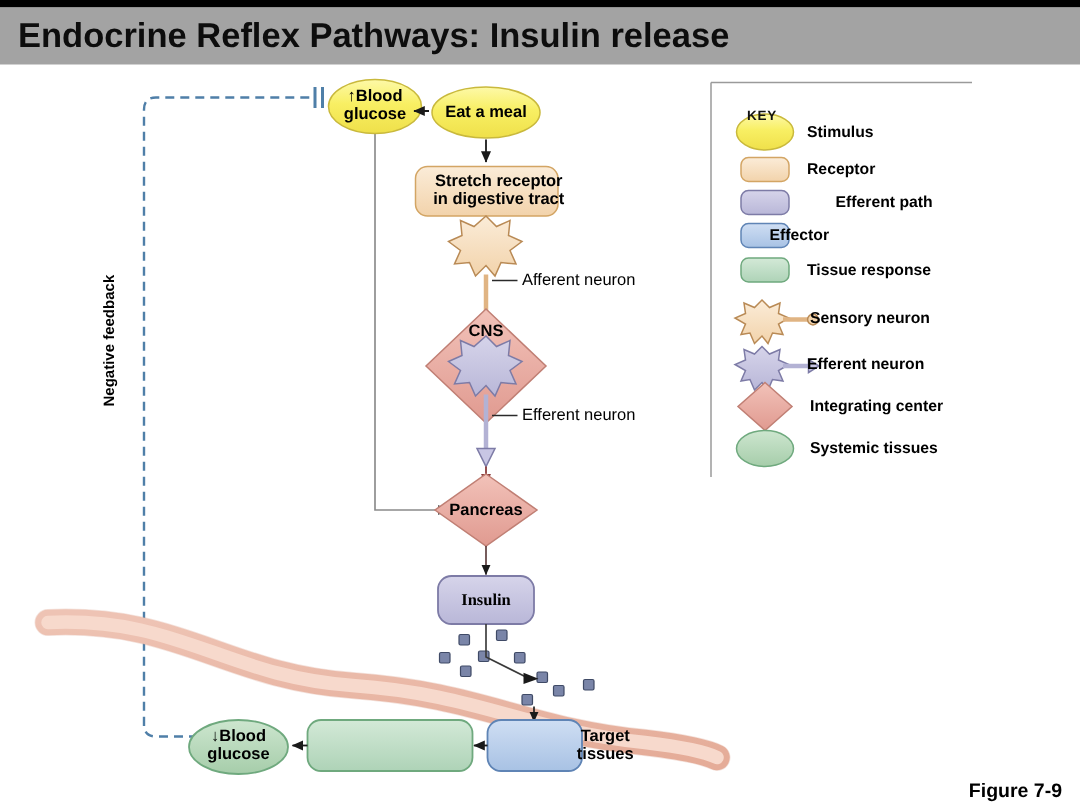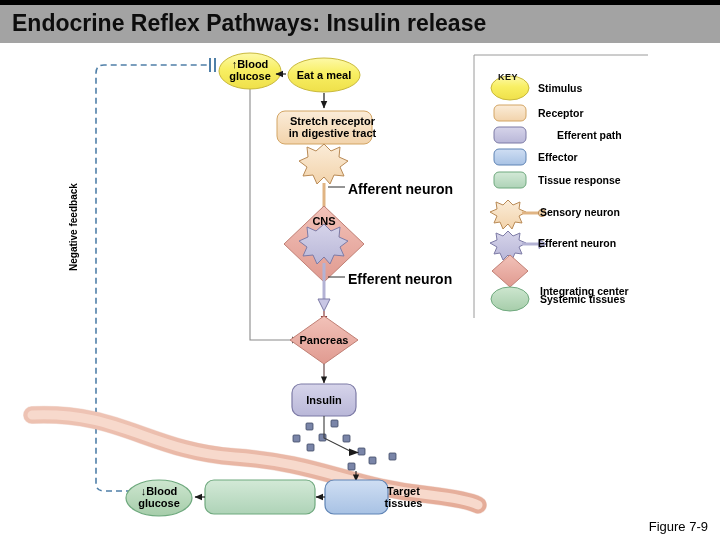--- a/index.html
+++ b/index.html
@@ -27,22 +27,22 @@
 
   .keytitle{position:absolute;font-size:9px;font-weight:bold;color:#111;letter-spacing:0.5px;}
   .keylabel{position:absolute;font-size:10.5px;font-weight:bold;color:#000;white-space:nowrap;}
 
   .negfb{
     position:absolute;left:68px;top:228px;
     font-size:10px;font-weight:bold;color:#000;
     transform:rotate(-90deg);transform-origin:left top;
     white-space:nowrap;
   }
-  .figcap{position:absolute;right:12px;bottom:6px;font-size:13px;font-weight:normal;color:#000;}
-  .side-lbl{position:absolute;font-size:14px;font-weight:bold;color:#000;white-space:nowrap;}
+  .figcap{position:absolute;right:12px;bottom:6px;font-size:13px;font-weight:bold;color:#000;}
+  .side-lbl{position:absolute;font-size:11px;font-weight:normal;color:#000;white-space:nowrap;}
 </style>
 </head>
 <body>
 
 <div class="topstrip"></div>
 
 <div class="titlebar">
   <div class="t">Endocrine Reflex Pathways: Insulin release</div>
 </div>
 
@@ -222,21 +222,21 @@
   </div>
 
   <div class="side-lbl" style="left:348px;top:228px;">
     <span>Efferent neuron</span>
   </div>
 
   <div class="lbl" style="left:294px;top:291px;width:60px;">
     <span>Pancreas</span>
   </div>
 
-  <div class="lbl" style="left:292px;top:351px;width:64px;">
+  <div class="lbl" style="left:292px;top:351px;width:64px;font-family:Liberation Serif, serif;">
     <span>Insulin</span>
   </div>
 
   <div class="lbl2" style="left:325px;top:442px;width:63px;margin-left:47px;">
     <span>Target</span><br>
     <span>tissues</span>
   </div>
 
 
   <div class="lbl2" style="left:129px;top:442px;width:60px;">
@@ -244,21 +244,21 @@
     <span>glucose</span>
   </div>
 
   <div class="negfb">Negative feedback</div>
 
   <div class="keytitle" style="left:498px;top:14px;margin-top:15px;">KEY</div>
 
   <div class="keylabel" style="left:538px;top:39px;">Stimulus</div>
   <div class="keylabel" style="left:538px;top:64px;">Receptor</div>
   <div class="keylabel" style="left:536px;top:86px;padding-left:21px;">Efferent path</div>
-  <div class="keylabel" style="left:538px;top:108px;">Effector</div>
+  <div class="keylabel" style="left:513px;top:108px;">Effector</div>
   <div class="keylabel" style="left:538px;top:131px;text-align:center;">Tissue response</div>
   <div class="keylabel" style="left:540px;top:163px;">Sensory neuron</div>
   <div class="keylabel" style="left:538px;top:194px;">Efferent neuron</div>
-  <div class="keylabel" style="left:540px;top:222px;margin-top:20px;">Integrating center</div>
+  <div class="keylabel" style="left:540px;top:222px;">Integrating center</div>
   <div class="keylabel" style="left:540px;top:250px;">Systemic tissues</div>
 
   <div class="figcap">Figure 7-9</div>
 </div>
 
 </body></html>

